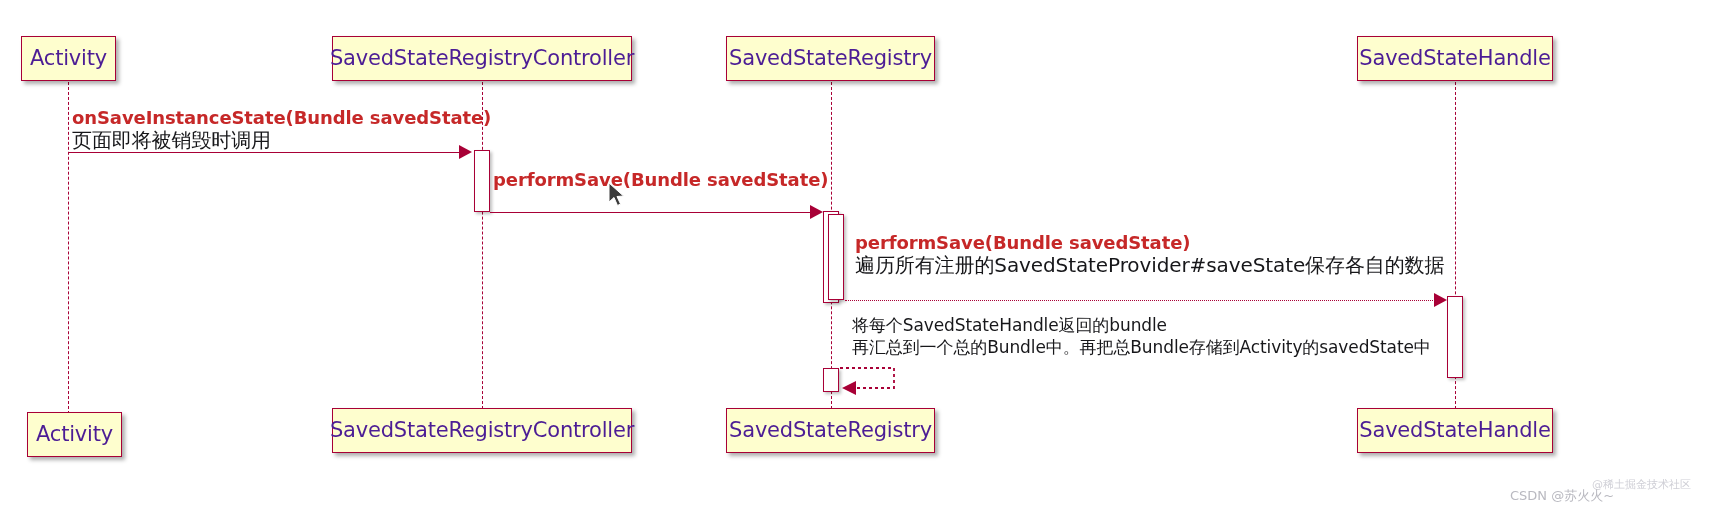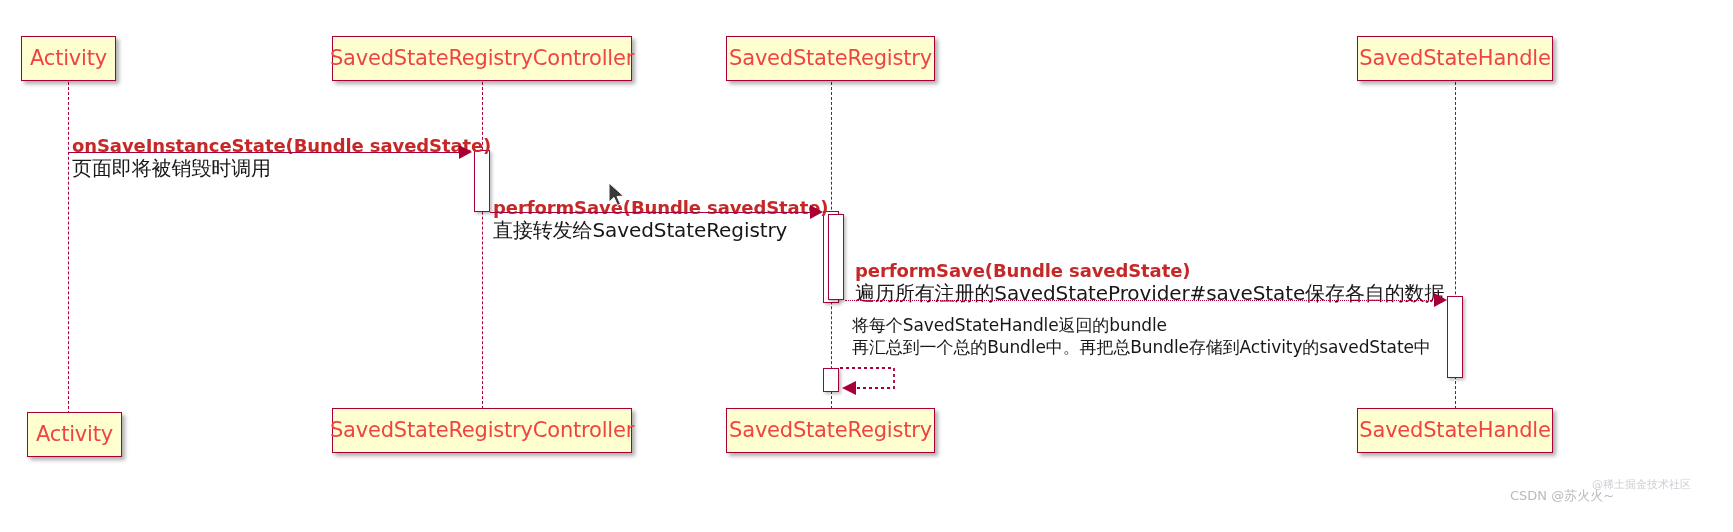--- a/index.html
+++ b/index.html
@@ -16,21 +16,21 @@
     height: 532px;
     background: #ffffff;
     overflow: hidden;
   }
   
   .participant {
     position: absolute;
     box-sizing: border-box;
     background: #FEFECE;
     border: 1.5px solid #A80036;
-    color: #ef4444;
+    color: #4c1d95;
     font-size: 21px;
     line-height: 1;
     letter-spacing: -0.2px;
     display: flex;
     align-items: center;
     justify-content: center;
     padding: 12px 11px;
     box-shadow: 3px 3px 4px rgba(0,0,0,0.32);
     white-space: nowrap;
     font-family: "DejaVu Sans", "Liberation Sans", sans-serif;
@@ -66,21 +66,20 @@
   .arrowhead.right {
     border-top: 7px solid transparent;
     border-bottom: 7px solid transparent;
     border-left: 13px solid #A80036;
   }
   
   .msg-label {
     position: absolute;
     white-space: nowrap;
     line-height: 1.14;
-    margin-top: 28px;
   }
   .msg-label .sig {
     display: block;
     color: #C62828;
     font-weight: bold;
     font-size: 18px;
     letter-spacing: -0.1px;
     font-family: "DejaVu Sans", "Liberation Sans", sans-serif;
   }
   .msg-label .desc {
@@ -169,21 +168,20 @@
 
   <div class="msg-label" style="left:72px; top:108px;">
     <span class="sig">onSaveInstanceState(Bundle savedState)</span>
     <span class="desc">页面即将被销毁时调用</span>
   </div>
   <div class="msg-line" style="left:69px; top:152px; width:392px;"></div>
   <div class="arrowhead right" style="left:459px; top:145px;"></div>
 
   <div class="msg-label" style="left:493px; top:170px;">
     <span class="sig">performSave(Bundle savedState)</span>
-    <span class="desc">直接转发给SavedStateRegistry</span>
   </div>
   <div class="msg-line" style="left:490px; top:212px; width:322px;"></div>
   <div class="arrowhead right" style="left:810px; top:205px;"></div>
 
   <div class="msg-label" style="left:855px; top:233px;">
     <span class="sig">performSave(Bundle savedState)</span>
     <span class="desc">遍历所有注册的SavedStateProvider#saveState保存各自的数据</span>
   </div>
   <div class="msg-line dotted" style="left:844px; top:240px; width:0px;"></div>
 

